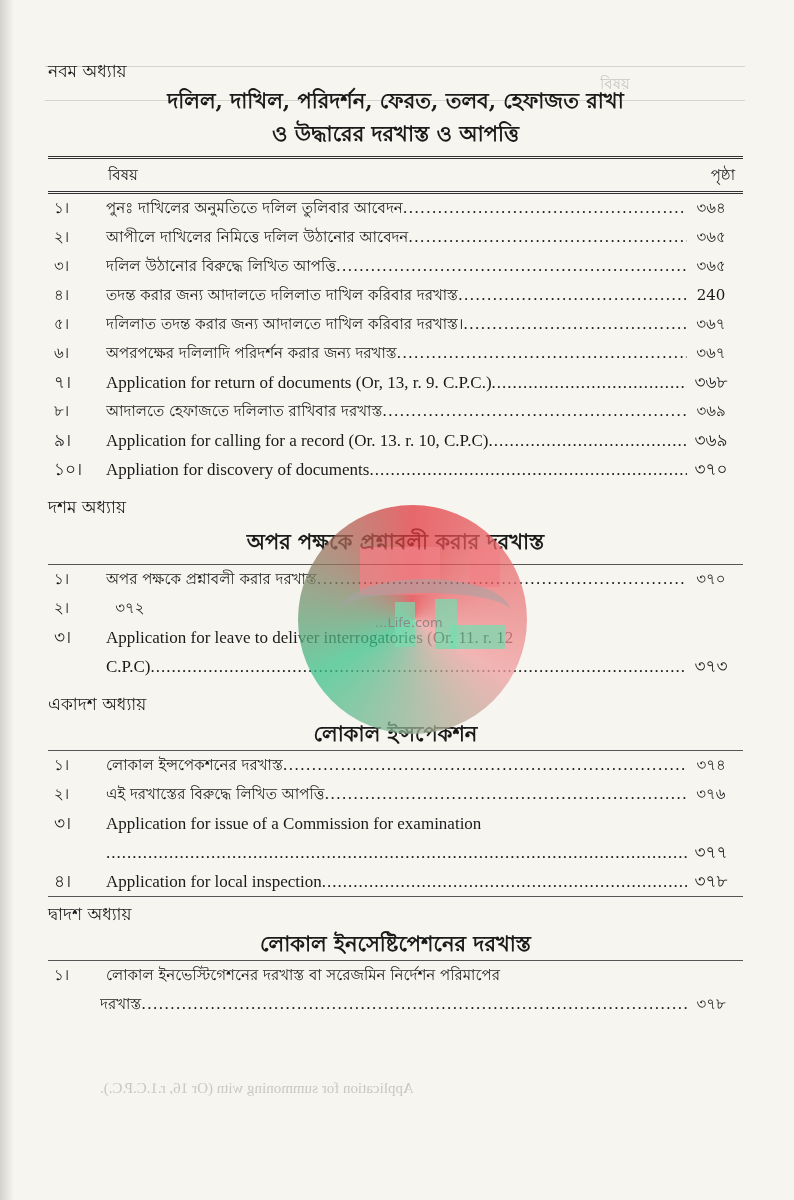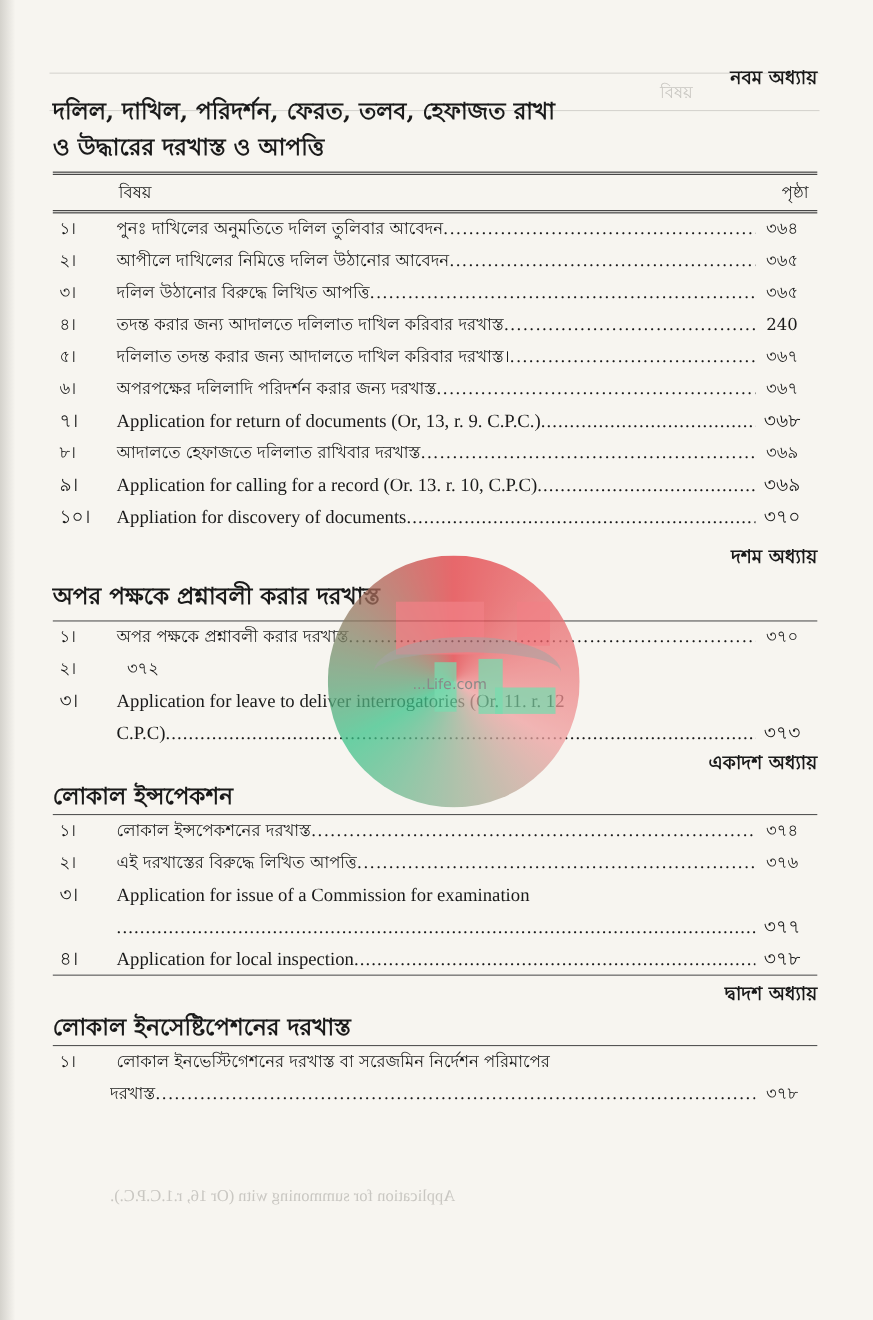--- a/index.html
+++ b/index.html
@@ -16,24 +16,24 @@
     }
     .ghost {
       position: absolute; color: #c9c7c2; font-size: 15px;
       font-family: "Liberation Serif", serif;
     }
     .ghost-rule { position: absolute; left: 45px; width: 700px; border-top: 1px solid #d6d4cf; }
     .page {
       position: absolute; left: 48px; top: 58px; width: 695px;
     }
     .chapter-num {
-      text-align: right; font-size: 17px; font-weight: bold; margin: 0; line-height: 26px;
+      text-align: left; font-size: 17px; font-weight: normal; margin: 0; line-height: 26px;
     }
     .chapter-title {
-      font-size: 21px; font-weight: bold; margin: 0; line-height: 33px;
+      text-align: center; font-size: 21px; font-weight: bold; margin: 0; line-height: 33px;
     }
     .col-head {
       display: flex; justify-content: space-between;
       border-top: 3px double #333; border-bottom: 3px double #333;
       font-size: 15px; padding: 4px 8px 3px 60px; margin-top: 6px;
     }
     .row {
       display: flex; align-items: baseline; font-size: 15px; line-height: 29px;
     }
     .row .num { width: 52px; flex: none; padding-left: 6px; }
@@ -191,21 +191,21 @@
     <div class="row en cont">
         <span class="num">.</span>
         <span class="text">
           <span>C.P.C)</span>
           <span class="dots"></span>
         </span>
         <span class="page-no">৩৭৩</span>
       </div>
   </section>
 
-  <section style="margin-top:0">
+  <section style="margin-top:10px">
     <p class="chapter-num">একাদশ অধ্যায়</p>
     <p class="chapter-title rule-bottom">লোকাল ইন্সপেকশন</p>
     <div class="row">
         <span class="num">১।</span>
         <span class="text">
           <span>লোকাল ইন্সপেকশনের দরখাস্ত</span>
           <span class="dots"></span>
         </span>
         <span class="page-no">৩৭৪</span>
       </div>

